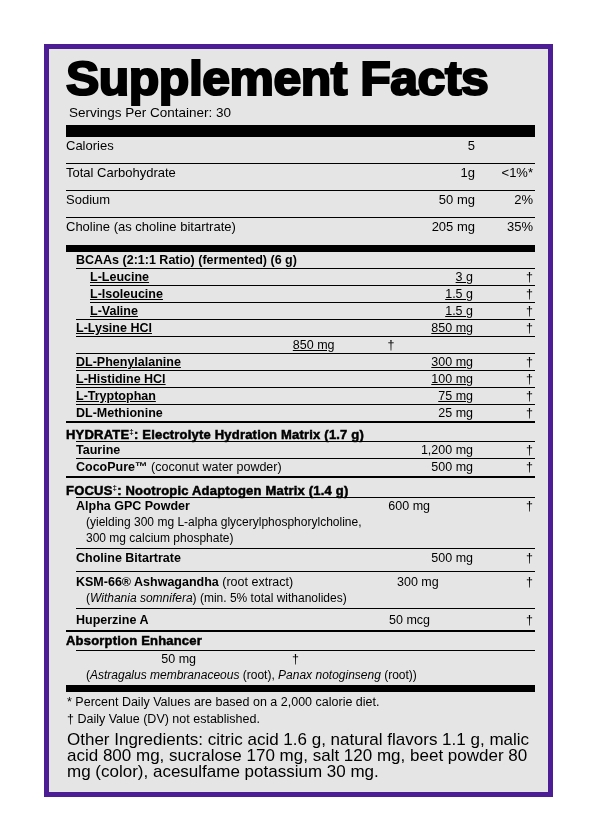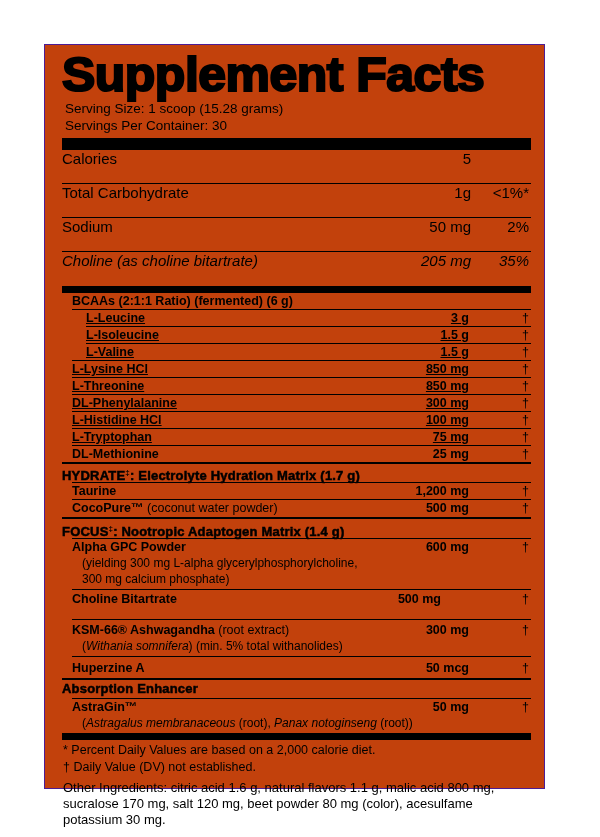--- a/index.html
+++ b/index.html
@@ -1,57 +1,56 @@
 <!DOCTYPE html>
 <html><head>
 <meta charset="utf-8">
 <style>
   html, body { margin:0; padding:0; background:#ffffff; }
   body { width:600px; height:837px; position:relative; font-family:"Liberation Sans", sans-serif; color:#000; }
-  .panel { position:absolute; left:44px; top:44px; width:499px; height:743px; border:1px solid #4c1d95; background:#c2410c; }
+  .panel { position:absolute; left:44px; top:44px; width:499px; height:743px; border:5px solid #4c1d95; background:#e5e5e5; }
   .inner { position:absolute; left:17px; right:13px; top:0; }
   .title { font-family:"Liberation Sans", sans-serif; font-weight:bold; font-size:49px; letter-spacing:-0.5px; line-height:52px; margin-top:3px; -webkit-text-stroke:2.2px #000; white-space:nowrap; transform:scaleX(1.02); transform-origin:left center; }
   .serv { font-size:13.5px; line-height:17px; padding-left:3px; }
   .bar-thick { height:8px; background:#000; margin-top:4px; }
   .bar-mid { height:4px; background:#000; }
   .bar-heavy { height:7px; background:#000; }
   .hdr { display:flex; font-weight:bold; font-size:12.5px; height:17px; line-height:17px; -webkit-text-stroke:0.3px #000; }
   .hdr .sp { flex:1; }
   .hdr .amt { width:160px; text-align:right; }
   .hdr .dv { width:60px; text-align:right; }
-  .row { display:flex; font-size:15px; line-height:17px; height:34px; border-bottom:1px solid #000; box-sizing:border-box; }
+  .row { display:flex; font-size:13px; line-height:17px; height:27px; border-bottom:1px solid #000; box-sizing:border-box; }
   .row .nm { flex:1; white-space:nowrap; }
   .row .amt { width:140px; text-align:right; }
   .row .dv { width:58px; text-align:right; padding-right:2px; }
-  .row.last { border-bottom:none;font-style:italic; }
+  .row.last { border-bottom:none; }
   .sect { font-weight:bold; font-size:13px; line-height:17px; height:18px; -webkit-text-stroke:0.5px #000; letter-spacing:0.2px; white-space:nowrap; }
   .sect.ul { text-decoration:underline; }
   .sect sup { font-size:8px; vertical-align:5px; -webkit-text-stroke:0; }
   .irow { display:flex; font-size:12.5px; line-height:16px; box-sizing:border-box; margin-left:10px; border-bottom:1px solid #000;justify-content:center; }
   .irow .nm { flex:1; font-weight:bold; white-space:nowrap; }
-  .irow .amt { width:120px; text-align:right; font-weight:bold; }
+  .irow .amt { width:120px; text-align:right; font-weight:normal; }
   .irow .dv { width:60px; text-align:right; padding-right:2px; }
   .irow.indent2 { margin-left:24px; }
   .irow.ul .nm, .irow.ul .amt { text-decoration:underline; }
   .irow.noline { border-bottom:none; }
   .irow .plain { font-weight:normal; }
   .irow.multi { display:block; padding-bottom:2px; }
-  .irow.multi .top { display:flex; }
+  .irow.multi .top { display:flex;gap:43px; }
   .irow .sub { font-size:12px; line-height:16px; padding-left:10px; font-weight:normal; }
   .irow .sub i { font-style:italic; }
   .foot { font-size:12.5px; line-height:17px; padding-left:1px; }
-  .other { font-size:13px; line-height:16px; margin-top:4px; padding-left:1px; }
+  .other { font-size:17px; line-height:16px; margin-top:4px; padding-left:1px; }
 </style>
 </head>
 <body>
 
 <div class="panel">
   <div class="inner">
     <div class="title">Supplement Facts</div>
-    <div class="serv">Serving Size: 1 scoop (15.28 grams)</div>
     <div class="serv">Servings Per Container: 30</div>
     <div class="bar-thick"></div>
     <div class="bar-mid"></div>
 
     <div class="row">
         <span class="nm">Calories</span>
         <span class="amt">5</span>
         <span class="dv"></span>
       </div>
     <div class="row">
@@ -89,21 +88,20 @@
         <span class="nm">L-Valine</span>
         <span class="amt">1.5 g</span>
         <span class="dv">†</span>
       </div>
     <div class="irow ul">
         <span class="nm">L-Lysine HCl</span>
         <span class="amt">850 mg</span>
         <span class="dv">†</span>
       </div>
     <div class="irow ul">
-        <span class="nm">L-Threonine</span>
         <span class="amt">850 mg</span>
         <span class="dv">†</span>
       </div>
     <div class="irow ul">
         <span class="nm">DL-Phenylalanine</span>
         <span class="amt">300 mg</span>
         <span class="dv">†</span>
       </div>
     <div class="irow ul">
         <span class="nm">L-Histidine HCl</span>
@@ -140,21 +138,21 @@
     <div style="height:1px;background:#000;margin-left:10px;"></div>
     <div class="irow multi">
       <div class="top">
           <span class="nm">Alpha GPC Powder</span>
           <span class="amt">600 mg</span>
           <span class="dv">†</span>
         </div>
       <div class="sub">(yielding 300 mg L-alpha glycerylphosphorylcholine,</div>
       <div class="sub">300 mg calcium phosphate)</div>
     </div>
-    <div class="irow" style="padding-top:1px;padding-bottom:12px;gap:28px;">
+    <div class="irow" style="padding-top:1px;padding-bottom:5px;">
         <span class="nm">Choline Bitartrate</span>
         <span class="amt">500 mg</span>
         <span class="dv">†</span>
       </div>
     <div class="irow multi" style="padding-top:2px;">
       <div class="top">
           <span class="nm"><span>KSM-66® Ashwagandha</span><span class="plain"> (root extract)</span></span>
           <span class="amt">300 mg</span>
           <span class="dv">†</span>
         </div>
@@ -166,21 +164,20 @@
           <span class="amt">50 mcg</span>
           <span class="dv">†</span>
         </div>
     </div>
     <div style="height:2px;background:#000;"></div>
 
     <div class="sect"><span>Absorption Enhancer</span></div>
     <div style="height:1px;background:#000;margin-left:10px;"></div>
     <div class="irow multi noline">
       <div class="top">
-          <span class="nm">AstraGin™</span>
           <span class="amt">50 mg</span>
           <span class="dv">†</span>
         </div>
       <div class="sub"><span>(</span><i>Astragalus membranaceous</i><span> (root), </span><i>Panax notoginseng</i><span> (root))</span></div>
     </div>
     <div class="bar-heavy"></div>
 
     <div class="foot" style="margin-top:2px;">* Percent Daily Values are based on a 2,000 calorie diet.</div>
     <div class="foot">† Daily Value (DV) not established.</div>
     <div class="other">Other Ingredients: citric acid 1.6 g, natural flavors 1.1 g, malic acid 800 mg, sucralose 170 mg, salt 120 mg, beet powder 80 mg (color), acesulfame potassium 30 mg.</div>

